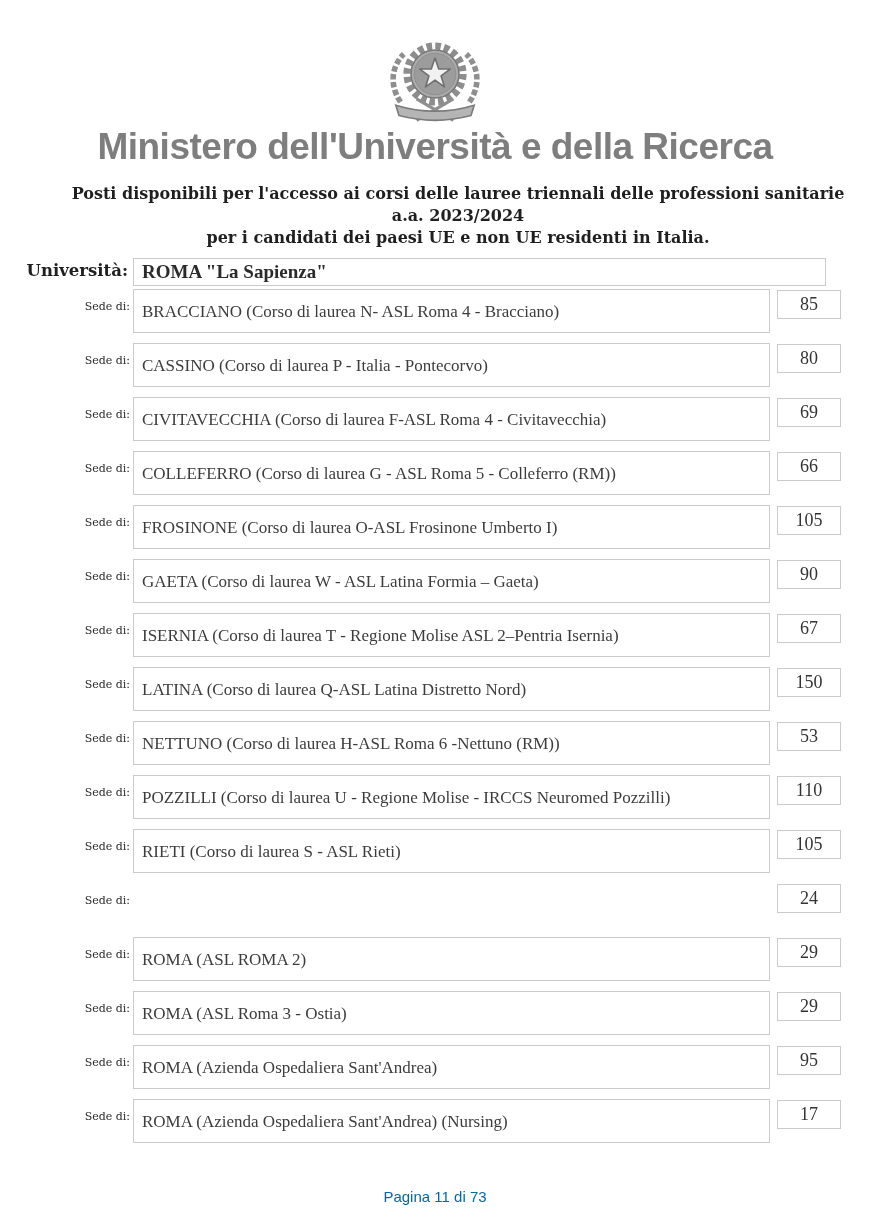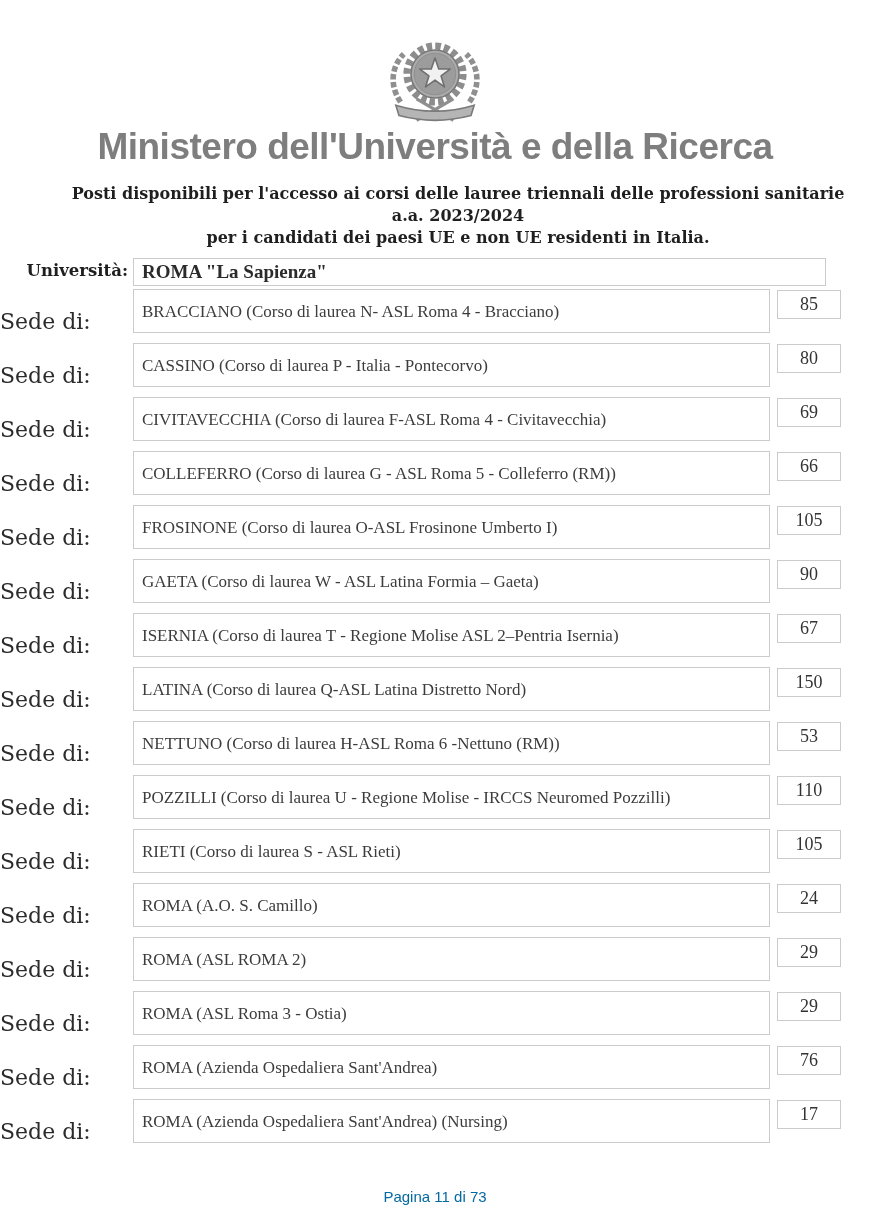--- a/index.html
+++ b/index.html
@@ -71,24 +71,24 @@
     font-size: 19px;
     color: #2b2b2b;
     white-space: nowrap;
     overflow: hidden;
   }
 
   
   .rows-container { position: absolute; top: 276px; left: 0; width: 100%; }
   .sede-row { position: relative; height: 54px; }
   .sede-label {
-    position: absolute; left: 0; top: 21px; width: 130px;
-    text-align: left;
+    position: absolute; left: 0; top: 12px; width: 130px;
+    text-align: right;
     font-family: "DejaVu Serif", serif;
-    font-size: 22px;
+    font-size: 11px;
     color: #2b2b2b;
     white-space: nowrap;
   }
   .sede-box {
     position: absolute; left: 133px; top: 1px; width: 637px; height: 44px;
     border: 1px solid #cbcbcb;
     background: #ffffff;
     padding: 12px 8px 0;
     overflow: hidden;
   }
@@ -269,23 +269,20 @@
       <div class="sede-box">
         <span class="sede-text">RIETI (Corso di laurea S - ASL Rieti)</span>
       </div>
       <div class="seats-box">
         <span class="seats-value">105</span>
       </div>
     </div>
 
     <div class="sede-row">
       <span class="sede-label">Sede di:</span>
-      <div class="sede-box">
-        <span class="sede-text">ROMA (A.O. S. Camillo)</span>
-      </div>
       <div class="seats-box">
         <span class="seats-value">24</span>
       </div>
     </div>
 
     <div class="sede-row">
       <span class="sede-label">Sede di:</span>
       <div class="sede-box">
         <span class="sede-text">ROMA (ASL ROMA 2)</span>
       </div>
@@ -303,21 +300,21 @@
         <span class="seats-value">29</span>
       </div>
     </div>
 
     <div class="sede-row">
       <span class="sede-label">Sede di:</span>
       <div class="sede-box">
         <span class="sede-text">ROMA (Azienda Ospedaliera Sant'Andrea)</span>
       </div>
       <div class="seats-box">
-        <span class="seats-value">76</span>
+        <span class="seats-value">95</span>
       </div>
     </div>
 
     <div class="sede-row">
       <span class="sede-label">Sede di:</span>
       <div class="sede-box">
         <span class="sede-text">ROMA (Azienda Ospedaliera Sant'Andrea) (Nursing)</span>
       </div>
       <div class="seats-box">
         <span class="seats-value">17</span>

